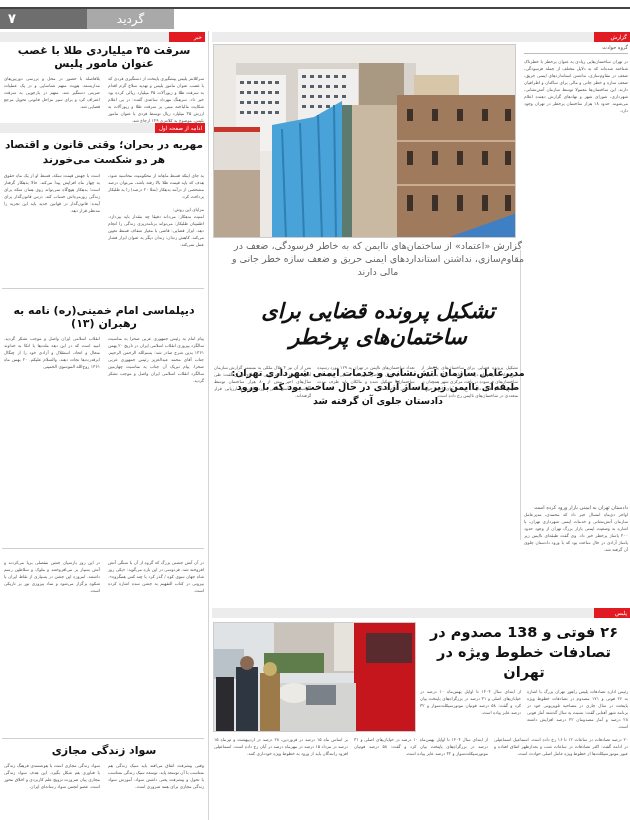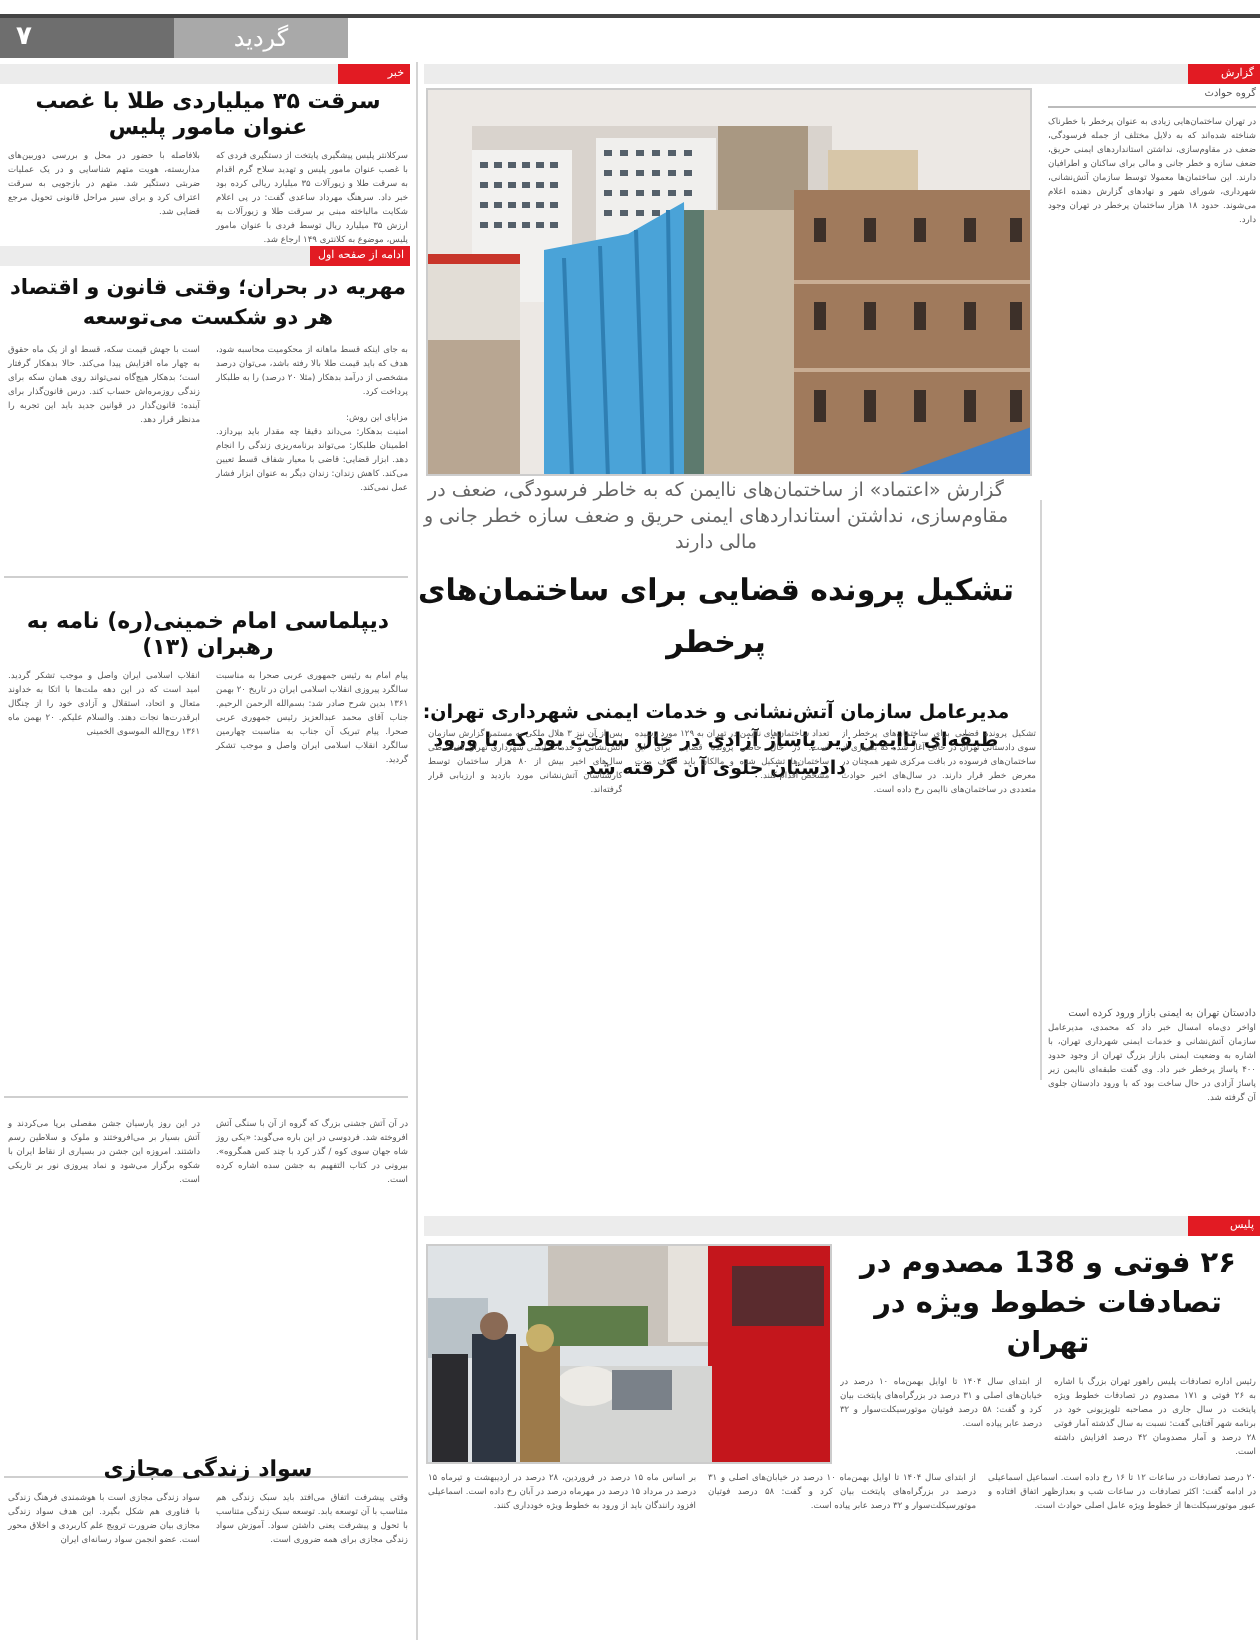--- a/index.html
+++ b/index.html
@@ -53,21 +53,21 @@
     <div class="body-text">سرکلانتر پلیس پیشگیری پایتخت از دستگیری فردی که با غصب عنوان مامور پلیس و تهدید سلاح گرم اقدام به سرقت طلا و زیورآلات ۳۵ میلیارد ریالی کرده بود خبر داد. سرهنگ مهرداد ساعدی گفت: در پی اعلام شکایت مالباخته مبنی بر سرقت طلا و زیورآلات به ارزش ۳۵ میلیارد ریال توسط فردی با عنوان مامور پلیس، موضوع به کلانتری ۱۴۹ ارجاع شد.</div>
     <div class="body-text">بلافاصله با حضور در محل و بررسی دوربین‌های مداربسته، هویت متهم شناسایی و در یک عملیات ضربتی دستگیر شد. متهم در بازجویی به سرقت اعتراف کرد و برای سیر مراحل قانونی تحویل مرجع قضایی شد.</div>
   </div>
 </div>
 
 <div class="tagbar" style="left:0; top:123px; width:205px;">
   <span class="tag" style="min-width:50px;">ادامه از صفحه اول</span>
 </div>
 
 <div class="col" style="left:4px; top:137px; width:200px;">
-  <div class="headline" style="font-size:10.5px; line-height:15px;">مهریه در بحران؛ وقتی قانون و اقتصاد هر دو شکست می‌توسعه</div>
+  <div class="headline" style="font-size:10.5px; line-height:15px;">مهریه در بحران؛ وقتی قانون و اقتصاد هر دو شکست می‌خورند</div>
   <div class="two-col" style="margin-top:5px;">
     <div>
       <div class="body-text">به جای اینکه قسط ماهانه از محکومیت محاسبه شود، هدف که باید قیمت طلا بالا رفته باشد، می‌توان درصد مشخصی از درآمد بدهکار (مثلا ۲۰ درصد) را به طلبکار پرداخت کرد.</div>
       <div class="body-text bold" style="margin-top:6px;">مزایای این روش:</div>
       <div class="body-text">امنیت بدهکار: می‌داند دقیقا چه مقدار باید بپردازد. اطمینان طلبکار: می‌تواند برنامه‌ریزی زندگی را انجام دهد. ابزار قضایی: قاضی با معیار شفاف قسط تعیین می‌کند. کاهش زندان: زندان دیگر به عنوان ابزار فشار عمل نمی‌کند.</div>
     </div>
     <div class="body-text">است با جهش قیمت سکه، قسط او از یک ماه حقوق به چهار ماه افزایش پیدا می‌کند. حالا بدهکار گرفتار است؛ بدهکار هیچ‌گاه نمی‌تواند روی همان سکه برای زندگی روزمره‌اش حساب کند. درس قانون‌گذار برای آینده: قانون‌گذار در قوانین جدید باید این تجربه را مدنظر قرار دهد.</div>
   </div>
 </div>
 
@@ -85,21 +85,21 @@
 
 <div class="col" style="left:4px; top:554px; width:200px;">
   <div class="two-col" style="margin-top:5px;">
     <div class="body-text">در آن آتش جشنی بزرگ که گروه از آن با سنگی آتش افروخته شد. فردوسی در این باره می‌گوید: «یکی روز شاه جهان سوی کوه / گذر کرد با چند کس همگروه». بیرونی در کتاب التفهیم به جشن سده اشاره کرده است.</div>
     <div class="body-text">در این روز پارسیان جشن مفصلی برپا می‌کردند و آتش بسیار بر می‌افروختند و ملوک و سلاطین رسم داشتند. امروزه این جشن در بسیاری از نقاط ایران با شکوه برگزار می‌شود و نماد پیروزی نور بر تاریکی است.</div>
   </div>
 </div>
 
 <div class="hline" style="left:2px; top:738px; width:202px;"></div>
 
-<div class="col" style="left:4px; top:728px; width:200px;">
+<div class="col" style="left:4px; top:744px; width:200px;">
   <div class="headline" style="font-size:11px;">سواد زندگی مجازی</div>
   <div class="two-col" style="margin-top:5px;">
     <div class="body-text">وقتی پیشرفت اتفاق می‌افتد باید سبک زندگی هم متناسب با آن توسعه یابد. توسعه سبک زندگی متناسب با تحول و پیشرفت یعنی داشتن سواد. آموزش سواد زندگی مجازی برای همه ضروری است.</div>
     <div class="body-text">سواد زندگی مجازی است با هوشمندی فرهنگ زندگی با فناوری هم شکل بگیرد. این هدف سواد زندگی مجازی بیان ضرورت ترویج علم کاربردی و اخلاق محور است. عضو انجمن سواد رسانه‌ای ایران</div>
   </div>
 </div>
 
 <div class="tagbar" style="left:212px; top:32px; width:418px;">
   <span class="tag">گزارش</span>
 </div>
@@ -198,23 +198,23 @@
   </svg>
 </div>
 
 <div class="col" style="left:524px; top:44px; width:104px;">
   <div class="body-text bold" style="font-size:5px; border-bottom:1px solid #bbb; padding-bottom:2px; margin-bottom:4px;">گروه حوادث</div>
   <div class="body-text" style="height:440px; overflow:hidden;">در تهران ساختمان‌هایی زیادی به عنوان پرخطر با خطرناک شناخته شده‌اند که به دلایل مختلف از جمله فرسودگی، ضعف در مقاوم‌سازی، نداشتن استانداردهای ایمنی حریق، ضعف سازه و خطر جانی و مالی برای ساکنان و اطرافیان دارند. این ساختمان‌ها معمولا توسط سازمان آتش‌نشانی، شهرداری، شورای شهر و نهادهای گزارش دهنده اعلام می‌شوند. حدود ۱۸ هزار ساختمان پرخطر در تهران وجود دارد.</div>
   <div class="body-text bold" style="font-size:5px; margin-top:6px;">دادستان تهران به ایمنی بازار ورود کرده است</div>
   <div class="body-text" style="height:56px; overflow:hidden;">اواخر دی‌ماه امسال خبر داد که محمدی، مدیرعامل سازمان آتش‌نشانی و خدمات ایمنی شهرداری تهران، با اشاره به وضعیت ایمنی بازار بزرگ تهران از وجود حدود ۴۰۰ پاساژ پرخطر خبر داد. وی گفت طبقه‌ای ناایمن زیر پاساژ آزادی در حال ساخت بود که با ورود دادستان جلوی آن گرفته شد.</div>
 </div>
 
-<div class="col" style="left:206px; top:240px; width:304px;">
+<div class="col" style="left:226px; top:240px; width:304px;">
   <div class="kicker">گزارش «اعتماد» از ساختمان‌های ناایمن که به خاطر فرسودگی، ضعف در مقاوم‌سازی، نداشتن استانداردهای ایمنی حریق و ضعف سازه خطر جانی و مالی دارند</div>
-  <div class="headline" style="font-size:15px; line-height:26px; margin-top:4px;">تشکیل پرونده قضایی برای ساختمان‌های پرخطر</div>
+  <div class="headline" style="font-size:21px; line-height:26px; margin-top:20px;font-style:italic;">تشکیل پرونده قضایی برای ساختمان‌های پرخطر</div>
   <div class="headline" style="font-size:9.5px; line-height:14px; margin-top:16px;">مدیرعامل سازمان آتش‌نشانی و خدمات ایمنی شهرداری تهران: طبقه‌ای ناایمن زیر پاساژ آزادی در حال ساخت بود که با ورود دادستان جلوی آن گرفته شد</div>
 </div>
 
 <div class="col" style="left:214px; top:364px; width:304px; height:238px; overflow:hidden;">
   <div style="display:flex; gap:6px; direction:rtl;">
     <div class="body-text" style="flex:1; height:238px; overflow:hidden;">تشکیل پرونده قضایی برای ساختمان‌های پرخطر از سوی دادستانی تهران در حالی آغاز شده که بسیاری از ساختمان‌های فرسوده در بافت مرکزی شهر همچنان در معرض خطر قرار دارند. در سال‌های اخیر حوادث متعددی در ساختمان‌های ناایمن رخ داده است.</div>
     <div class="body-text" style="flex:1; height:238px; overflow:hidden;">تعداد ساختمان‌های ناایمن در تهران به ۱۲۹ مورد رسیده است. در حال حاضر پرونده قضایی برای این ساختمان‌ها تشکیل شده و مالکان باید ظرف مدت مشخص اقدام کنند.</div>
     <div class="body-text" style="flex:1; height:238px; overflow:hidden;">پس از آن نیز ۳ هلال ملکی به مستمر گزارش سازمان آتش‌نشانی و خدمات ایمنی شهرداری تهران گفت: طی سال‌های اخیر بیش از ۸۰ هزار ساختمان توسط کارشناسان آتش‌نشانی مورد بازدید و ارزیابی قرار گرفته‌اند.</div>
   </div>
 </div>

